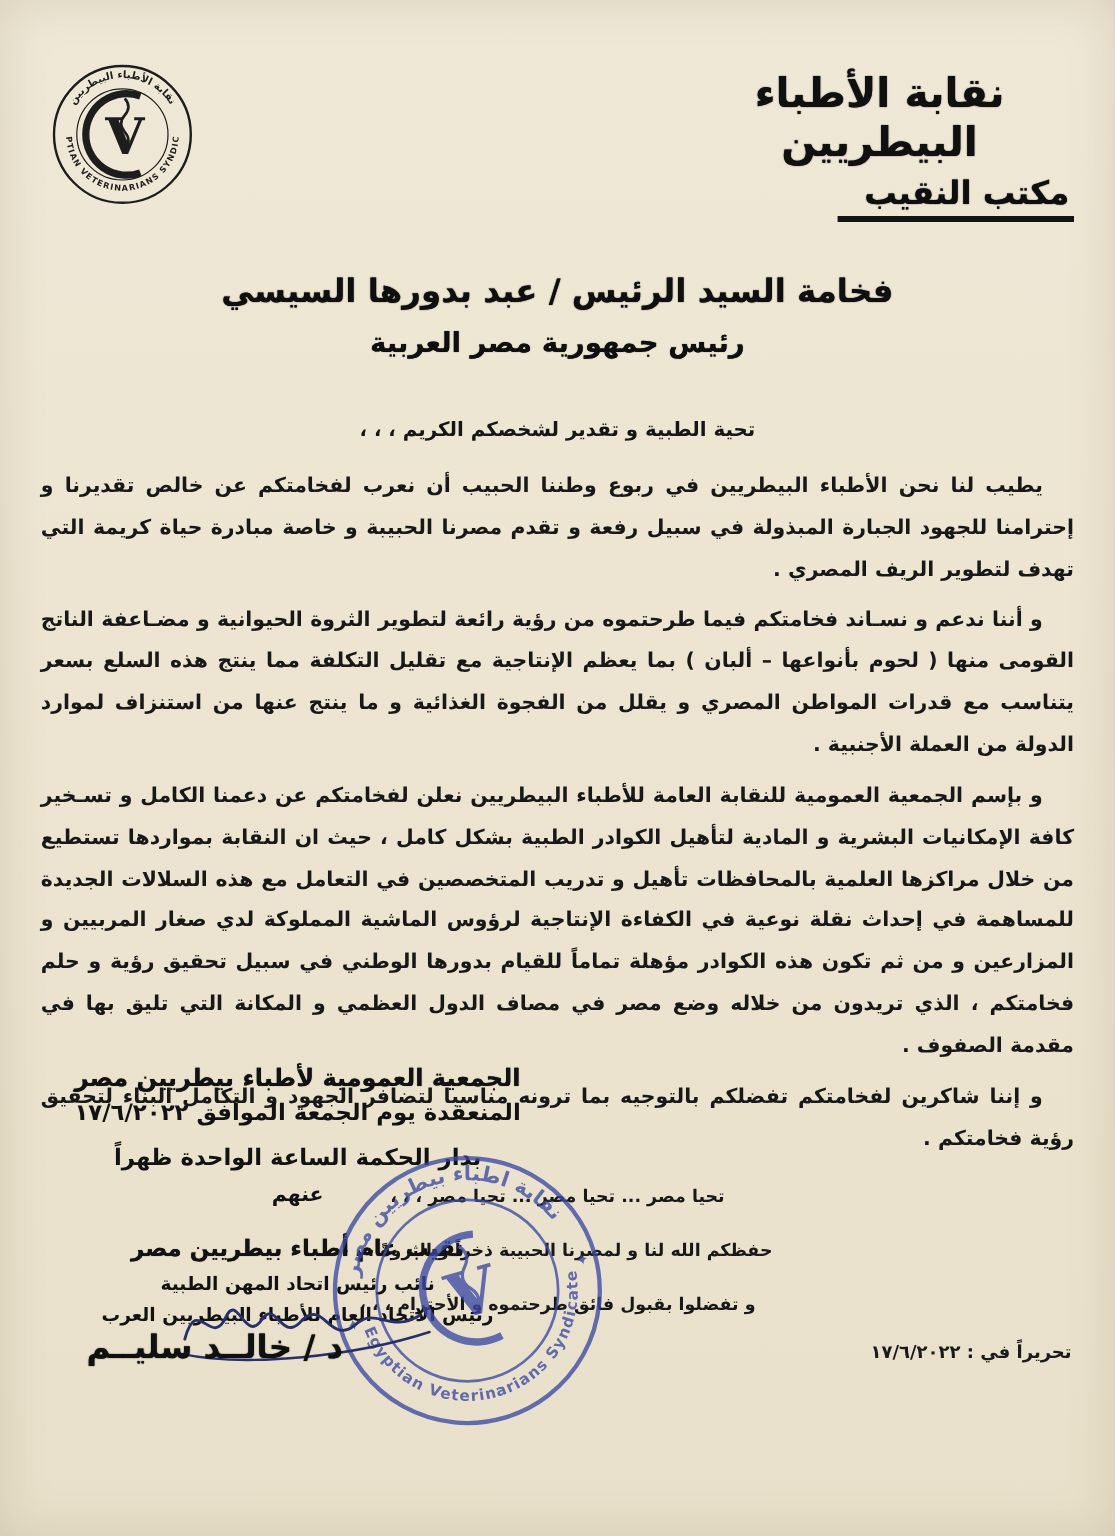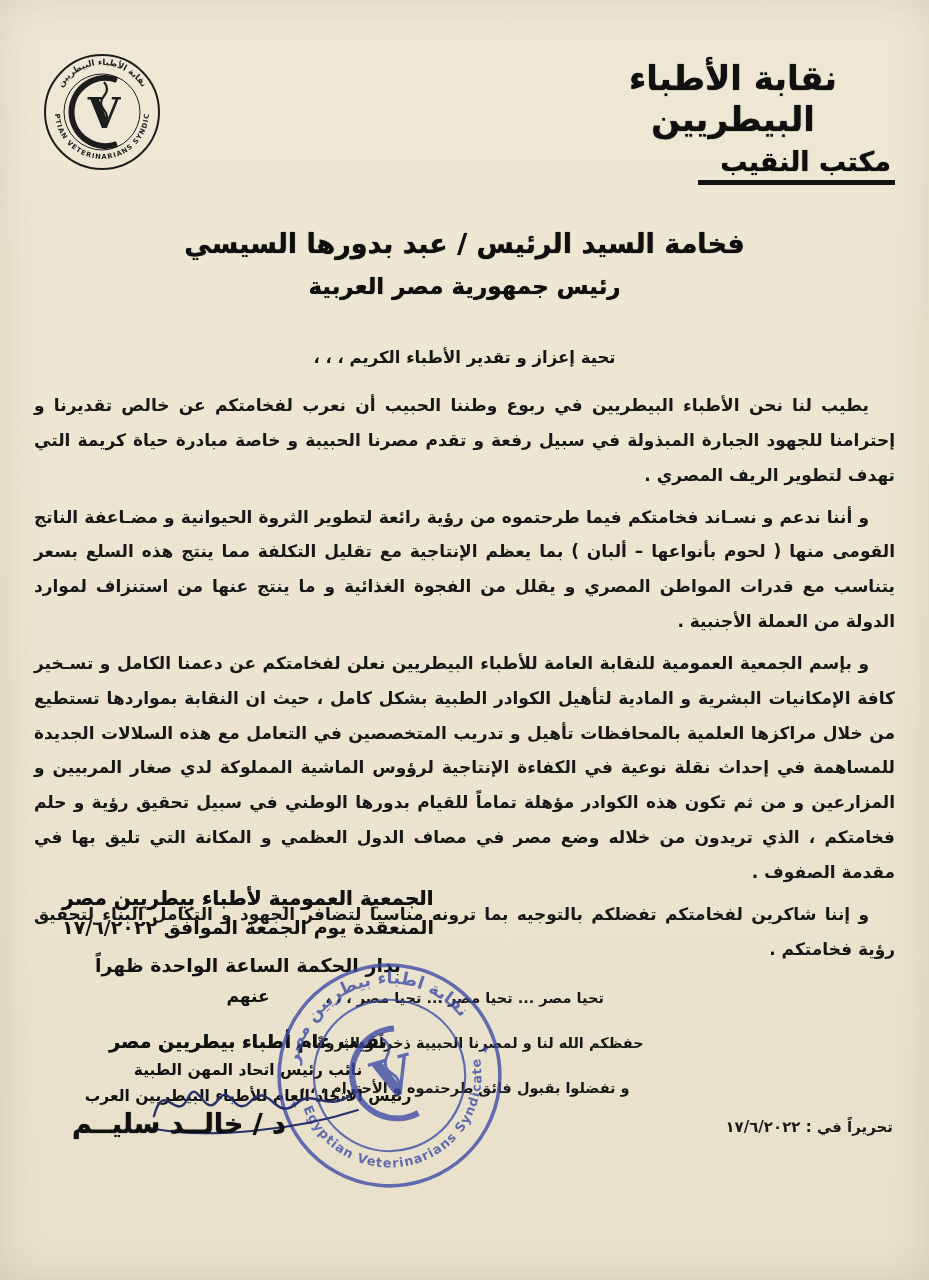--- a/index.html
+++ b/index.html
@@ -103,21 +103,21 @@
     </svg>
   </div>
 
   <div class="org-title">نقابة الأطباء البيطريين</div>
   <div class="office-label">مكتب النقيب</div>
 
   <div class="recipient">
     <div class="line1">فخامة السيد الرئيس / عبد بدورها السيسي</div>
     <div class="line2">رئيس جمهورية مصر العربية</div>
   </div>
-  <div class="salutation">تحية إعزاز و تقدير الأطباء الكريم ، ، ،</div>
+  <div class="salutation">تحية الطبية و تقدير لشخصكم الكريم ، ، ،</div>
 
   <div class="body-flow">
     <p>يطيب لنا نحن الأطباء البيطريين في ربوع وطننا الحبيب أن نعرب لفخامتكم عن خالص تقديرنا و إحترامنا للجهود الجبارة المبذولة في سبيل رفعة و تقدم مصرنا الحبيبة و خاصة مبادرة حياة كريمة التي تهدف لتطوير الريف المصري .</p>
     <p>و أننا ندعم و نسـاند فخامتكم فيما طرحتموه من رؤية رائعة لتطوير الثروة الحيوانية و مضـاعفة الناتج القومى منها ( لحوم بأنواعها – ألبان ) بما يعظم الإنتاجية مع تقليل التكلفة مما ينتج هذه السلع بسعر يتناسب مع قدرات المواطن المصري و يقلل من الفجوة الغذائية و ما ينتج عنها من استنزاف لموارد الدولة من العملة الأجنبية .</p>
     <p>و بإسم الجمعية العمومية للنقابة العامة للأطباء البيطريين نعلن لفخامتكم عن دعمنا الكامل و تسـخير كافة الإمكانيات البشرية و المادية لتأهيل الكوادر الطبية بشكل كامل ، حيث ان النقابة بمواردها تستطيع من خلال مراكزها العلمية بالمحافظات تأهيل و تدريب المتخصصين في التعامل مع هذه السلالات الجديدة للمساهمة في إحداث نقلة نوعية في الكفاءة الإنتاجية لرؤوس الماشية المملوكة لدي صغار المربيين و المزارعين و من ثم تكون هذه الكوادر مؤهلة تماماً للقيام بدورها الوطني في سبيل تحقيق رؤية و حلم فخامتكم ، الذي تريدون من خلاله وضع مصر في مصاف الدول العظمي و المكانة التي تليق بها في مقدمة الصفوف .</p>
     <p>و إننا شاكرين لفخامتكم تفضلكم بالتوجيه بما ترونه مناسباً لتضافر الجهود و التكامل البناء لتحقيق رؤية فخامتكم .</p>
     <div class="closing">
       <div>تحيا مصر ... تحيا مصر ... تحيا مصر ، ، ،</div>
       <div>حفظكم الله لنا و لمصرنا الحبيبة ذخراً و الثروةً ، ، ،</div>
       <div>و تفضلوا بقبول فائق طرحتموه و الأحترام ، ، ،</div>

